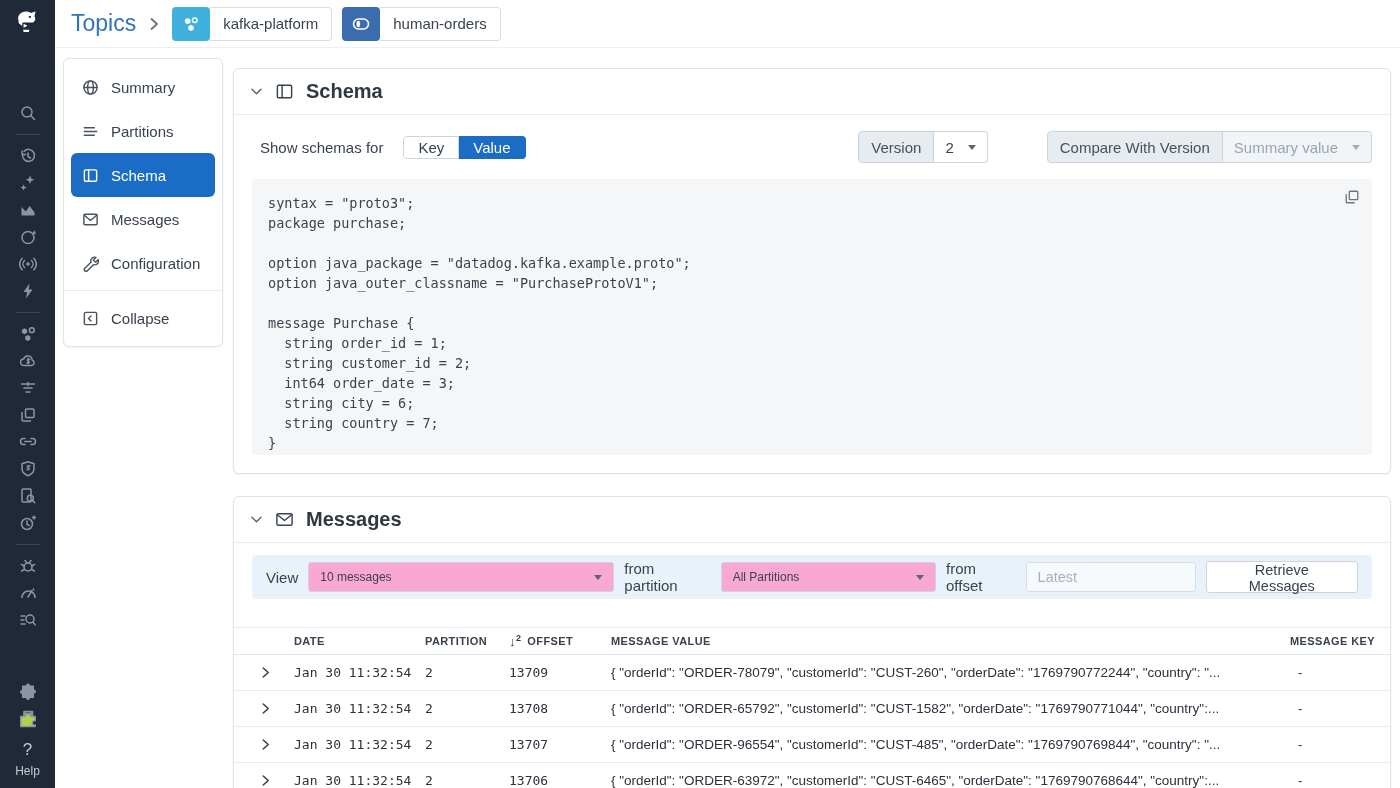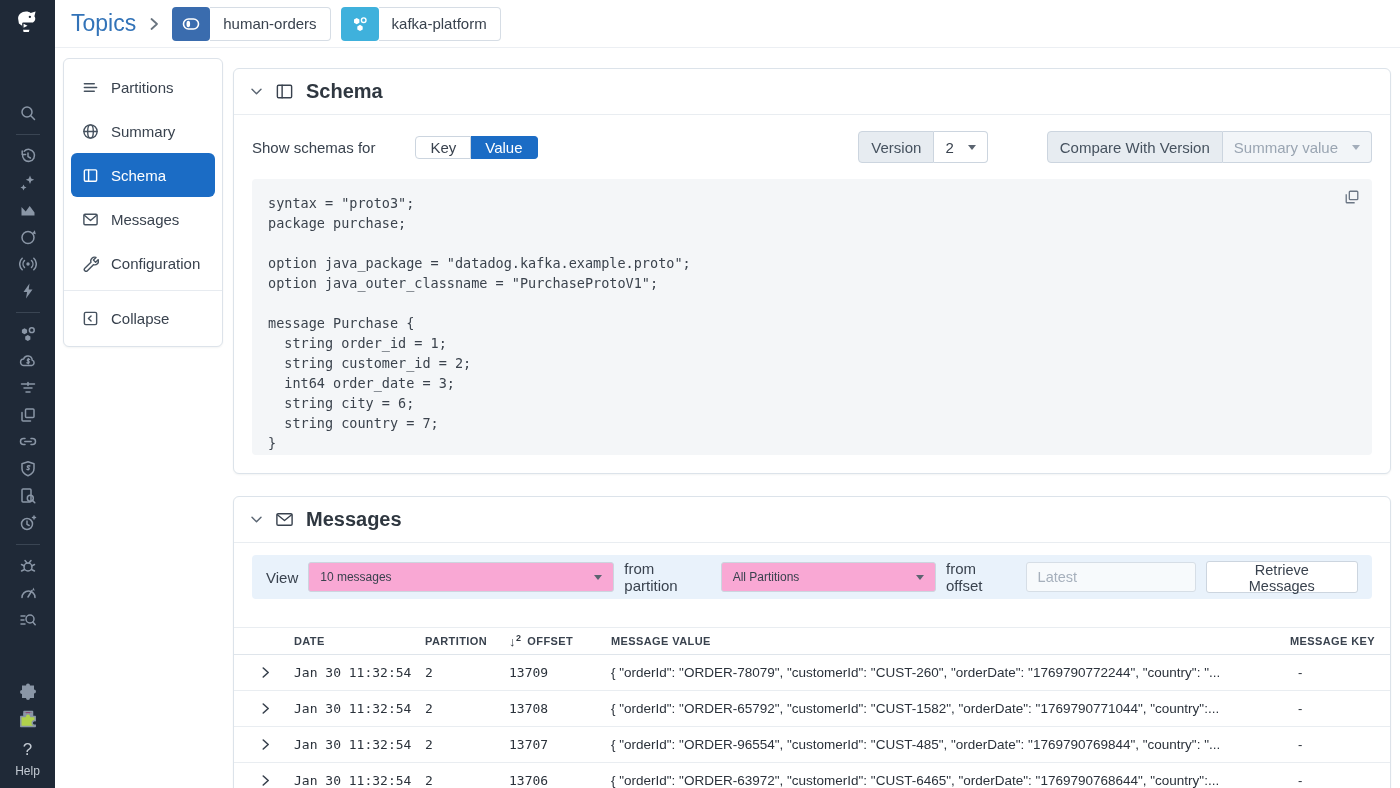--- a/index.html
+++ b/index.html
@@ -50,21 +50,21 @@
   .panels { flex:1; display:flex; flex-direction:column; gap:22px; margin-top:10px; }
   .panel { background:#fff; border:1px solid #dce3ea; border-radius:6px;
     box-shadow:0 1px 2px rgba(20,30,40,.05); overflow:hidden; }
   .panel-head { height:46px; display:flex; align-items:center; gap:12px; padding:0 16px;
     border-bottom:1px solid #e9edf1; }
   .panel-head svg.chev { stroke:#5b6673; fill:none; stroke-width:1.6; stroke-linecap:round; stroke-linejoin:round; cursor:pointer; }
   .panel-head svg.pic { stroke:#39424e; fill:none; stroke-width:1.5; stroke-linecap:round; stroke-linejoin:round; }
   .panel-title { font-size:20px; font-weight:600; color:#2f3740; }
 
   .schema-controls { display:flex; align-items:center; justify-content:space-between; margin:16px 18px 0 18px; }
-  .sc-left { display:flex; align-items:center; gap:20px; }
+  .sc-left { display:flex; align-items:center; gap:0;margin-left:8px; }
   .label-15 { font-size:15px; color:#39424e; }
   .toggle { display:inline-flex; height:23px;padding-left:20px; }
   .tg-btn { display:flex; align-items:center; padding:0 14px; font-size:15px; cursor:pointer; }
   .tg-key { background:#fff; border:1px solid #ccd5df; border-radius:4px 0 0 4px; color:#39424e; }
   .tg-val { background:#1b6cc5; color:#fff; border-radius:0 4px 4px 0; border:1px solid #1b6cc5; border-left:none; }
   .sc-right { display:flex; align-items:center; gap:12px; }
   .ctl-group { display:inline-flex; height:32px;padding-left:47px; }
   .ctl-label { background:#e7ecf1; border:1px solid #ccd5df; border-radius:4px 0 0 4px;
     display:flex; align-items:center; padding:0 12px; font-size:15px; color:#46525f; }
   .ctl-select { border:1px solid #ccd5df; border-left:none; border-radius:0 4px 4px 0;
@@ -274,58 +274,58 @@
   <div class="main">
 
     <div class="topbar">
       <span class="crumb-root">Topics</span>
       <span class="crumb-chev">
         <svg viewBox="0 0 12 16" width="12" height="16" style="stroke:#69747f;fill:none;stroke-width:1.8;stroke-linecap:round;stroke-linejoin:round">
             <polyline points="3.5,3 9,8 3.5,13"></polyline>
           </svg>
       </span>
       <span class="badge">
-        <span class="badge-ic topic">
-          <svg viewBox="0 0 18 18" width="18" height="18">
-              <rect x="1.5" y="4" width="15" height="10" rx="5" stroke="#fff" fill="none" stroke-width="1.6"></rect>
-              <ellipse cx="6.3" cy="9" rx="1.8" ry="3.2" fill="#fff"></ellipse>
-            </svg>
-        </span>
-        <span class="badge-label">human-orders</span>
-      </span>
-      <span class="badge">
         <span class="badge-ic cluster">
           <svg viewBox="0 0 18 18" width="18" height="18">
               <path fill="#fff" d="M5.7 3l2.7 1.6v3.1L5.7 9.3 3 7.7V4.6z"></path>
               <circle cx="12.7" cy="5.2" r="2.3" stroke="#fff" fill="none" stroke-width="1.4"></circle>
               <path fill="#fff" d="M9 9.8l2.7 1.6v3.1L9 16.1l-2.7-1.6v-3.1z"></path>
             </svg>
         </span>
         <span class="badge-label">kafka-platform</span>
       </span>
+      <span class="badge">
+        <span class="badge-ic topic">
+          <svg viewBox="0 0 18 18" width="18" height="18">
+              <rect x="1.5" y="4" width="15" height="10" rx="5" stroke="#fff" fill="none" stroke-width="1.6"></rect>
+              <ellipse cx="6.3" cy="9" rx="1.8" ry="3.2" fill="#fff"></ellipse>
+            </svg>
+        </span>
+        <span class="badge-label">human-orders</span>
+      </span>
     </div>
 
     <div class="content">
 
       <div class="navcard">
+        <div class="nav-item">
+          <svg viewBox="0 0 18 18" width="17" height="17">
+              <circle cx="9" cy="9" r="7"></circle>
+              <ellipse cx="9" cy="9" rx="3" ry="7"></ellipse>
+              <line x1="2" y1="9" x2="16" y2="9"></line>
+            </svg>
+          <span>Summary</span>
+        </div>
         <div class="nav-item">
           <svg viewBox="0 0 18 18" width="17" height="17">
               <line x1="2.5" y1="5" x2="13" y2="5"></line>
               <line x1="2.5" y1="9" x2="15.5" y2="9"></line>
               <line x1="2.5" y1="13" x2="13" y2="13"></line>
             </svg>
           <span>Partitions</span>
-        </div>
-        <div class="nav-item">
-          <svg viewBox="0 0 18 18" width="17" height="17">
-              <circle cx="9" cy="9" r="7"></circle>
-              <ellipse cx="9" cy="9" rx="3" ry="7"></ellipse>
-              <line x1="2" y1="9" x2="16" y2="9"></line>
-            </svg>
-          <span>Summary</span>
         </div>
         <div class="nav-item active">
           <svg viewBox="0 0 18 18" width="17" height="17">
               <rect x="2.5" y="3" width="13" height="12" rx="1.2"></rect>
               <line x1="7" y1="3" x2="7" y2="15"></line>
             </svg>
           <span>Schema</span>
         </div>
         <div class="nav-item">
           <svg viewBox="0 0 18 18" width="17" height="17">

